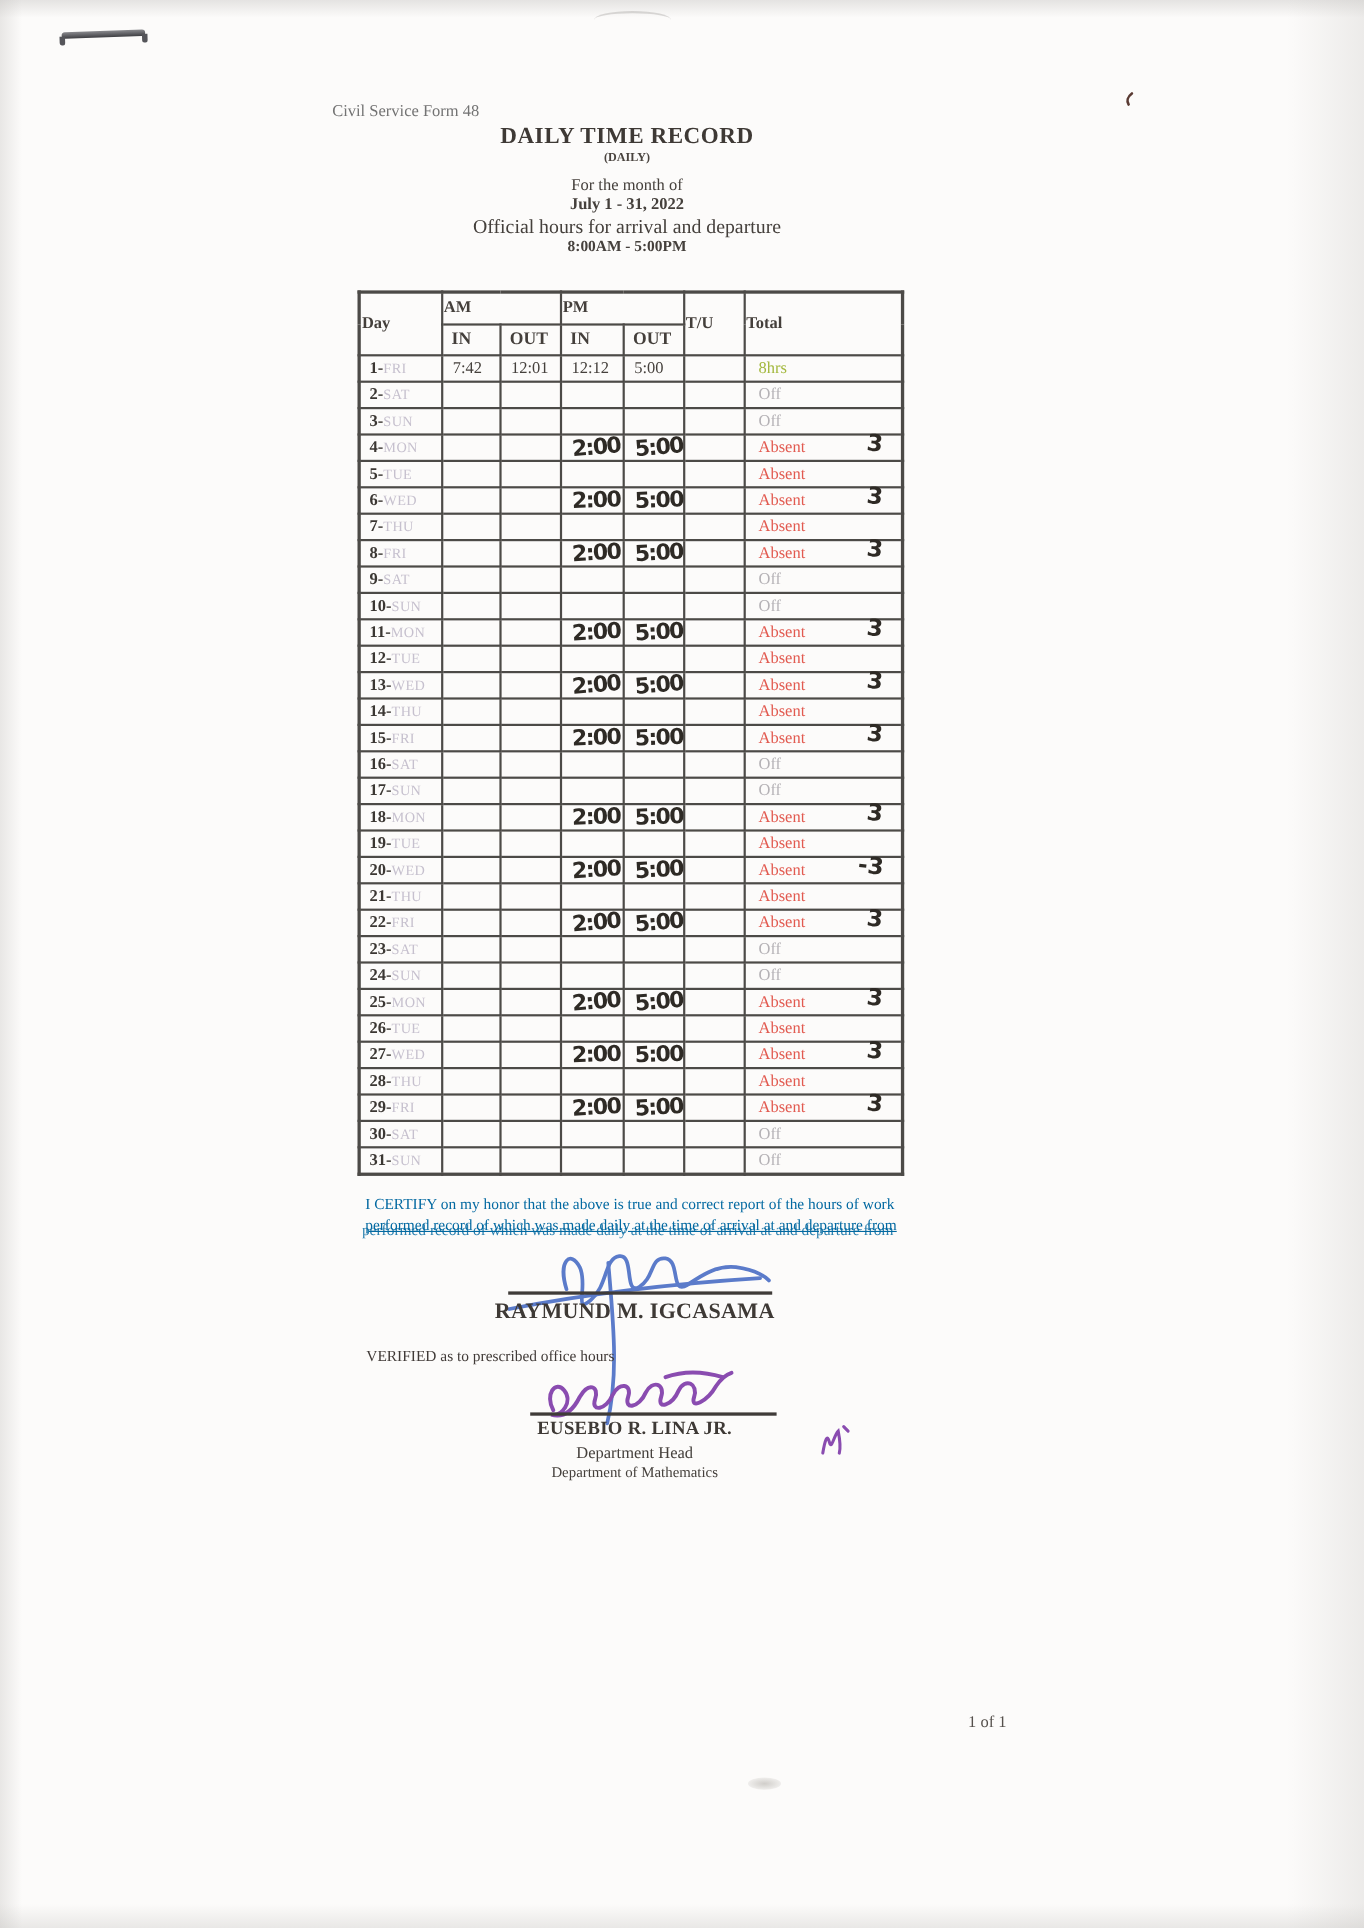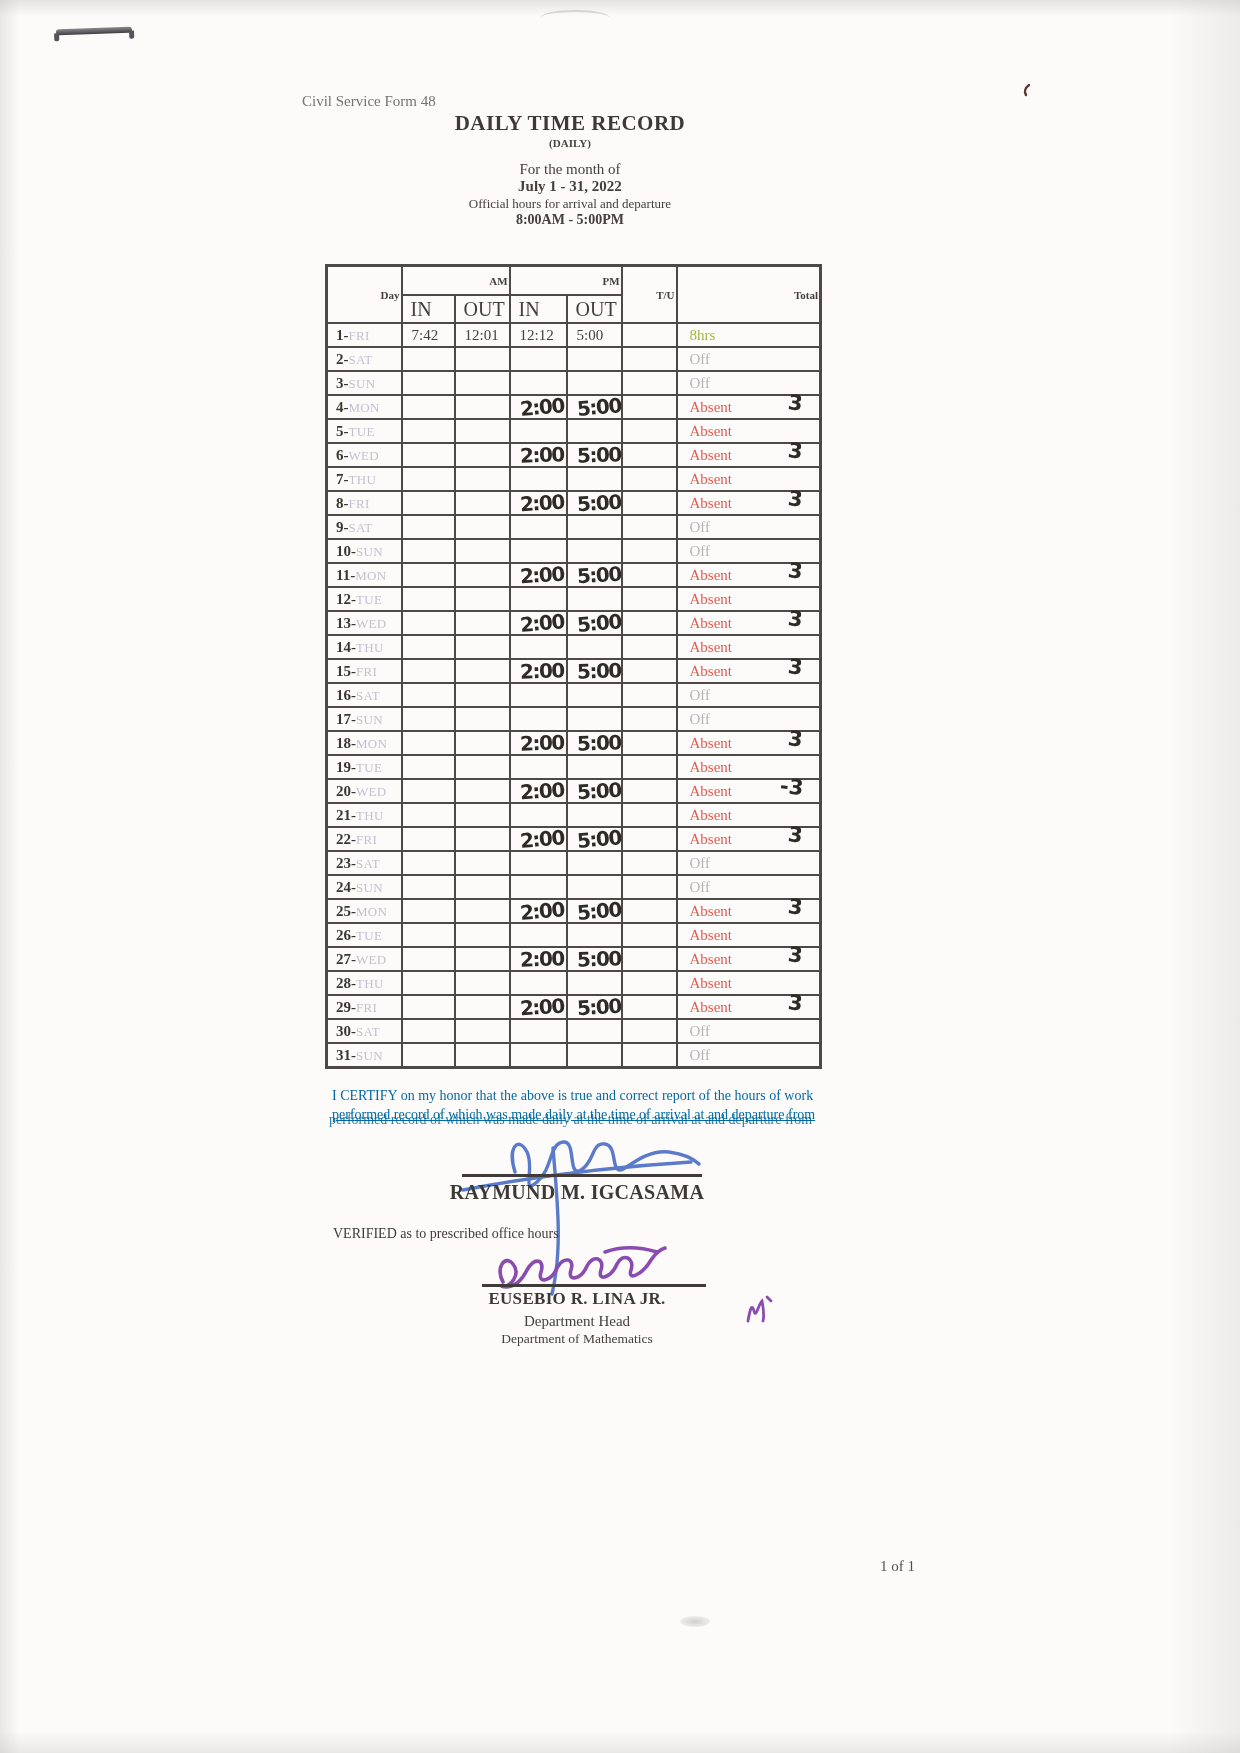--- a/index.html
+++ b/index.html
@@ -28,37 +28,37 @@
 
   
   .form-label{position:absolute;left:302px;top:93px;font-size:15px;color:#737373;}
   .head-block{position:absolute;left:320px;top:111px;width:500px;text-align:center;}
   .title{font-size:21px;font-weight:700;letter-spacing:.5px;color:#3e3935;}
   .name-line{margin-top:5px;}
   .name-underline{display:inline-block;font-size:17px;font-weight:700;color:#3e3935;border-bottom:3px solid #3b3734;padding:0 16px 1px 16px;}
   .name-cap{font-size:11px;font-weight:700;margin-top:1px;color:#4a443f;}
   .month-label{font-size:15px;margin-top:12px;}
   .month-value{font-size:15px;font-weight:700;}
-  .hours-label{font-size:13px;margin-top:1px;}
+  .hours-label{font-size:18px;margin-top:1px;}
   .hours-value{font-size:14px;font-weight:700;}
 
   
   table.dtr{
     position:absolute;left:325px;top:264px;
     border-collapse:collapse;table-layout:fixed;
     width:494px;
     border:3px solid #4c4a47;
   }
   .dtr col.c1{width:75px;} .dtr col.c2{width:53px;} .dtr col.c3{width:55px;}
   .dtr col.c4{width:57px;} .dtr col.c5{width:55px;} .dtr col.c6{width:55px;} .dtr col.c7{width:144px;}
   .dtr th,.dtr td{border:2px solid #4c4a47;overflow:visible;}
   .dtr thead tr:first-child th{height:25px;}
   .dtr thead tr:last-child th{height:24px;}
-  .dtr th{font-size:11px;font-weight:700;color:#443f3b;text-align:right;}
-  .dtr th.sub{font-weight:400;font-size:20px;text-align:left;padding-left:8px;}
+  .dtr th{font-size:15px;font-weight:700;color:#443f3b;text-align:left;}
+  .dtr th.sub{font-weight:700;font-size:16px;text-align:left;padding-left:8px;}
   .dtr td{height:22px;font-size:15px;vertical-align:middle;padding:0;}
   .c-day{padding-left:8px !important;font-size:14.5px;white-space:nowrap;}
   .dnum{color:#3b3733;font-weight:600;}
   .dow{color:#c6c0ce;font-size:13px;letter-spacing:.3px;}
   .c-time{padding-left:9px !important;color:#45403c;}
   .c-time .typed{font-size:15px;}
   .hw{font-family:"DejaVu Sans",sans-serif;font-weight:700;color:#2e2a25;}
   .c-time .hw{display:inline-block;font-size:20px;letter-spacing:-1.5px;transform:rotate(-4deg);line-height:1;}
   .c-total{position:relative;padding-left:12px !important;font-size:14.5px;}
   .st-present{color:var(--present,#a3b83d);}

